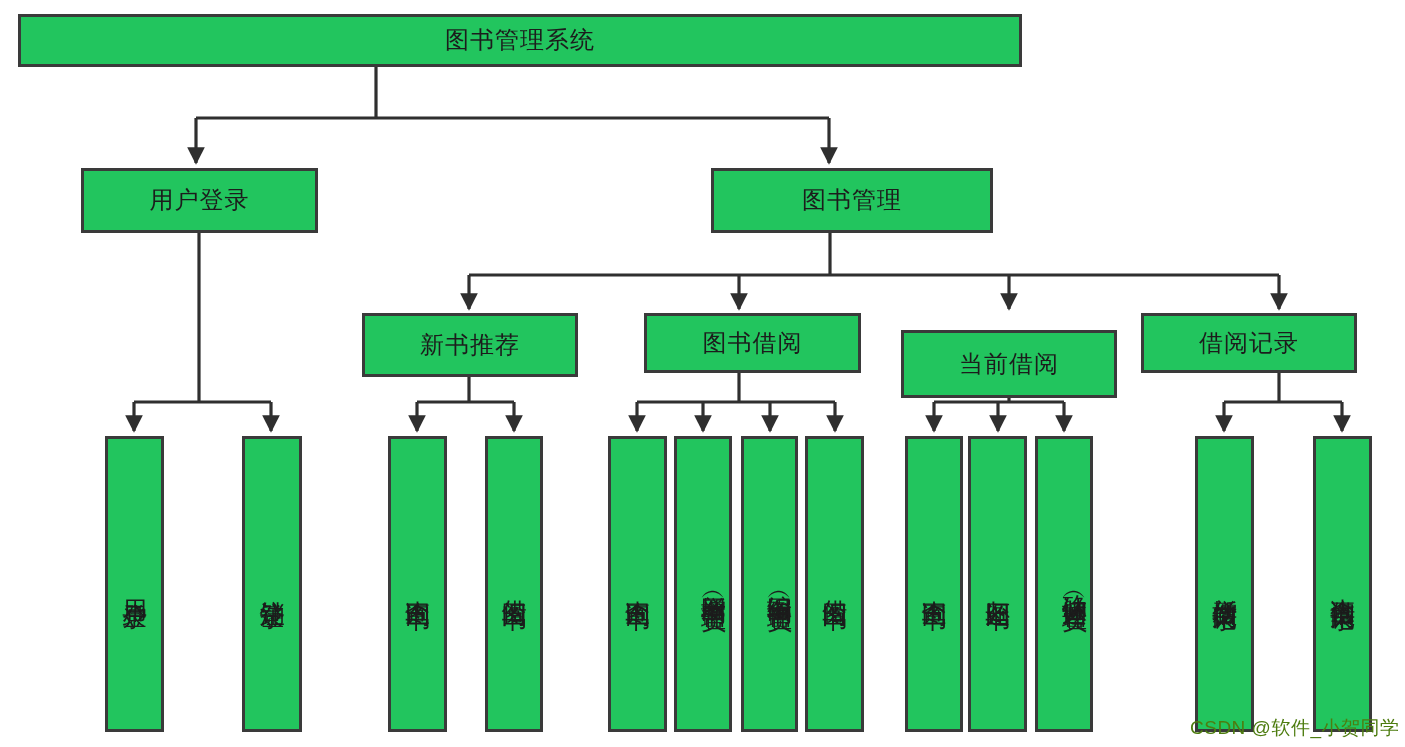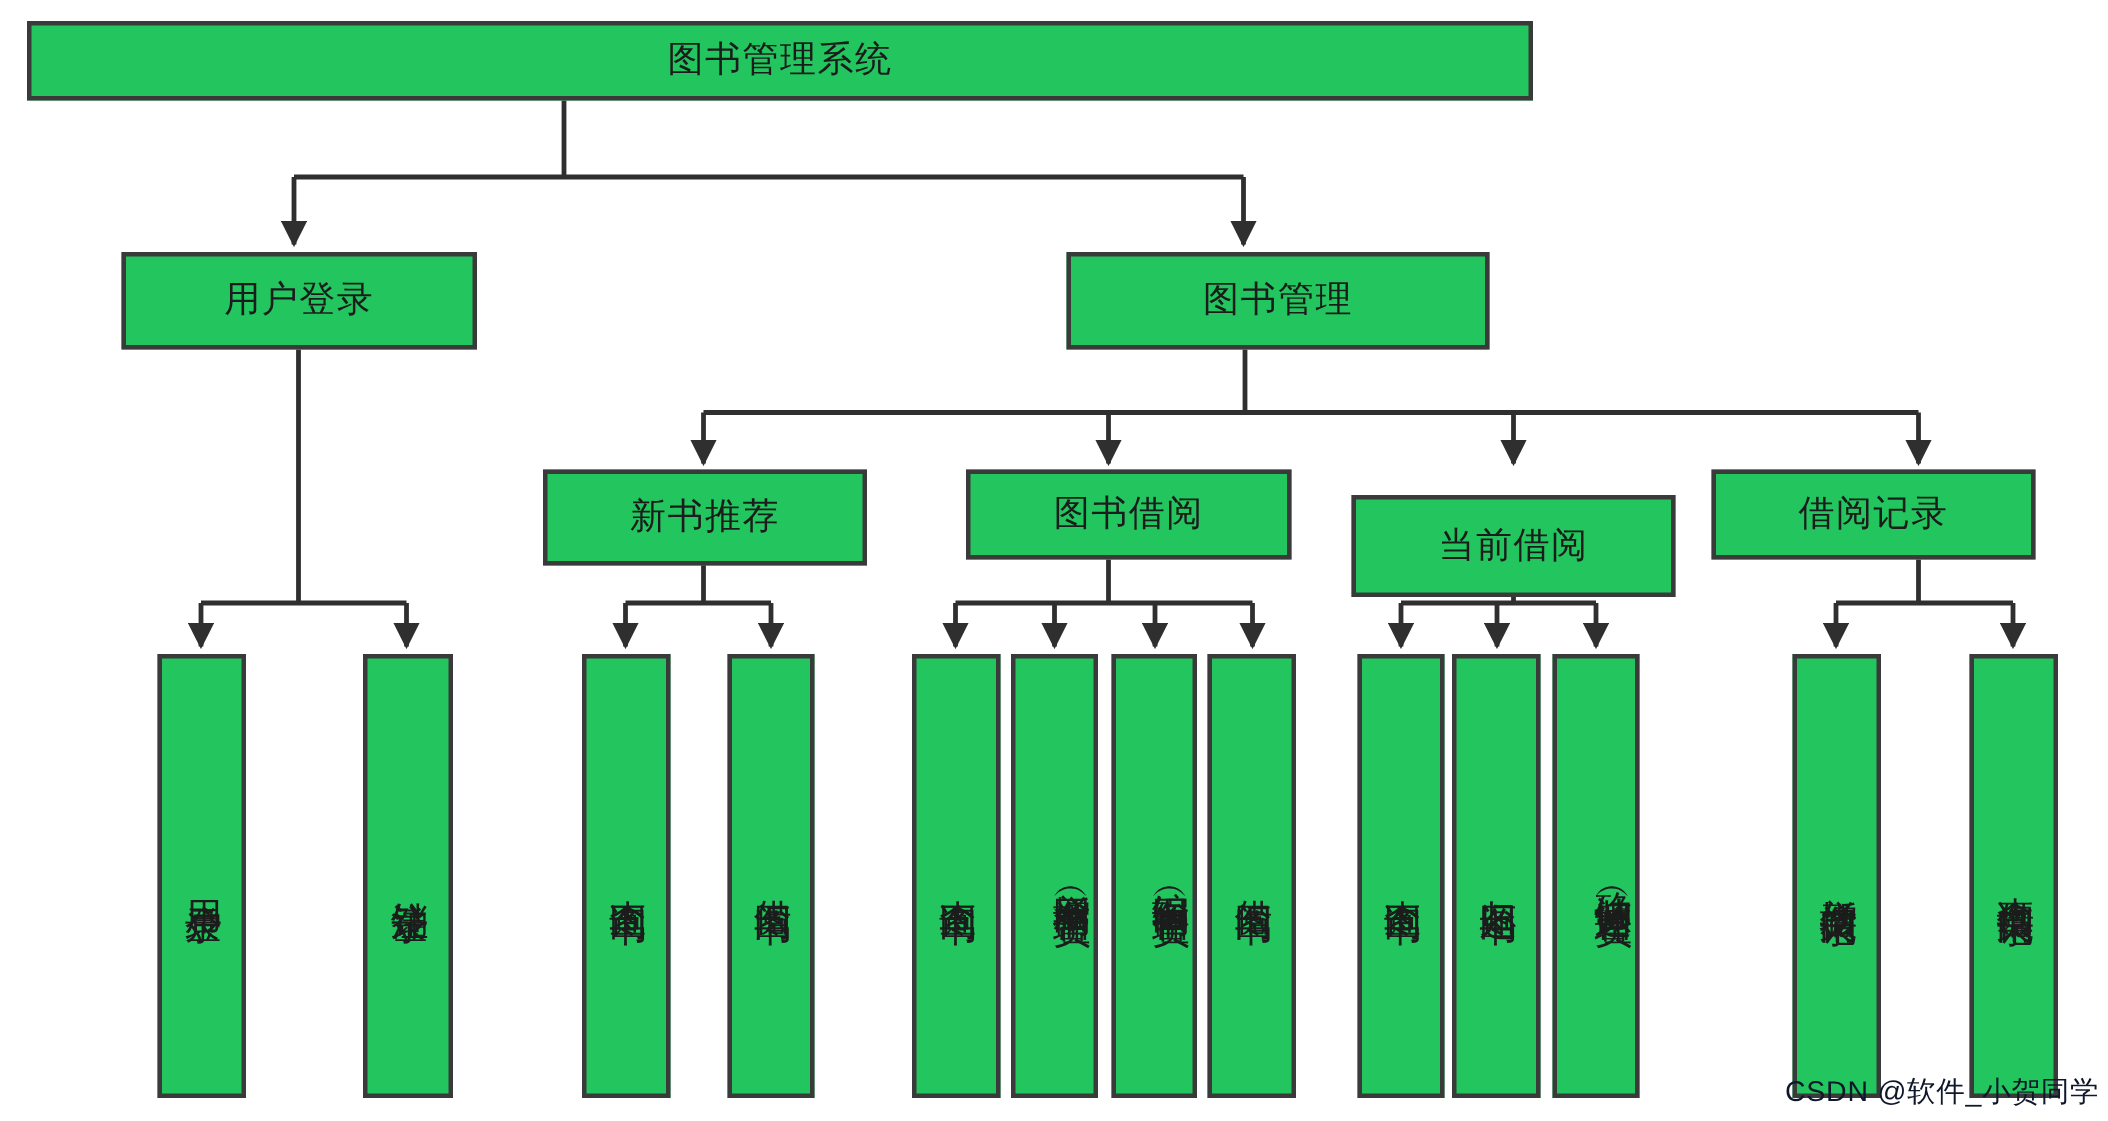--- a/index.html
+++ b/index.html
@@ -53,21 +53,21 @@
     top: 0;
     width: 1405px;
     height: 747px;
     pointer-events: none;
   }
   #watermark {
     position: absolute;
     left: 1190px;
     top: 715px;
     font-size: 19px;
-    color: #0f172a;
+    color: #4d7c0f;
     letter-spacing: 0.5px;
     white-space: nowrap;
   }
 </style>
 </head>
 <body>
 
 <div id="canvas">
 
   <svg id="edges" viewBox="0 0 1405 747">

